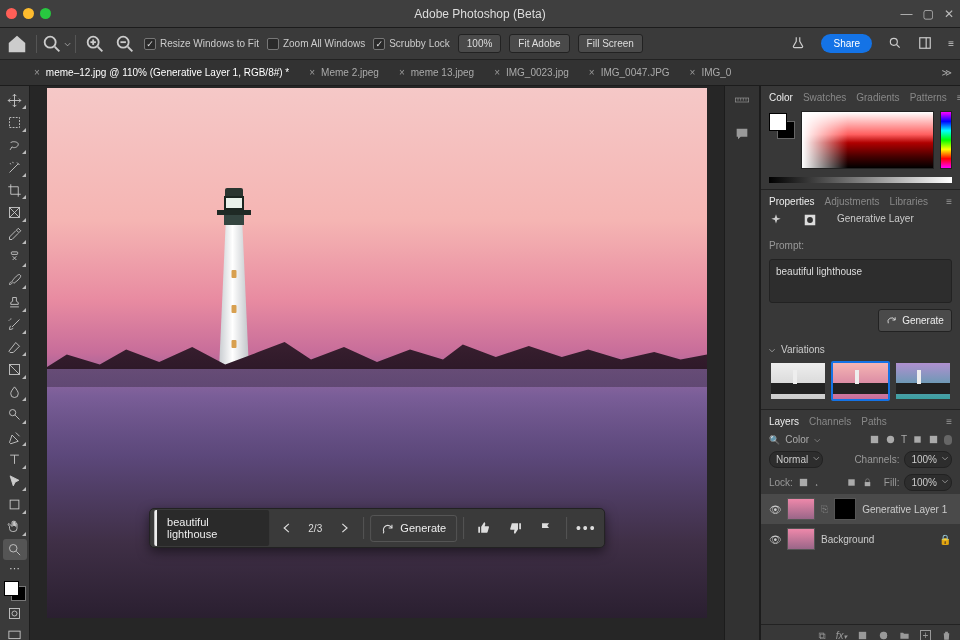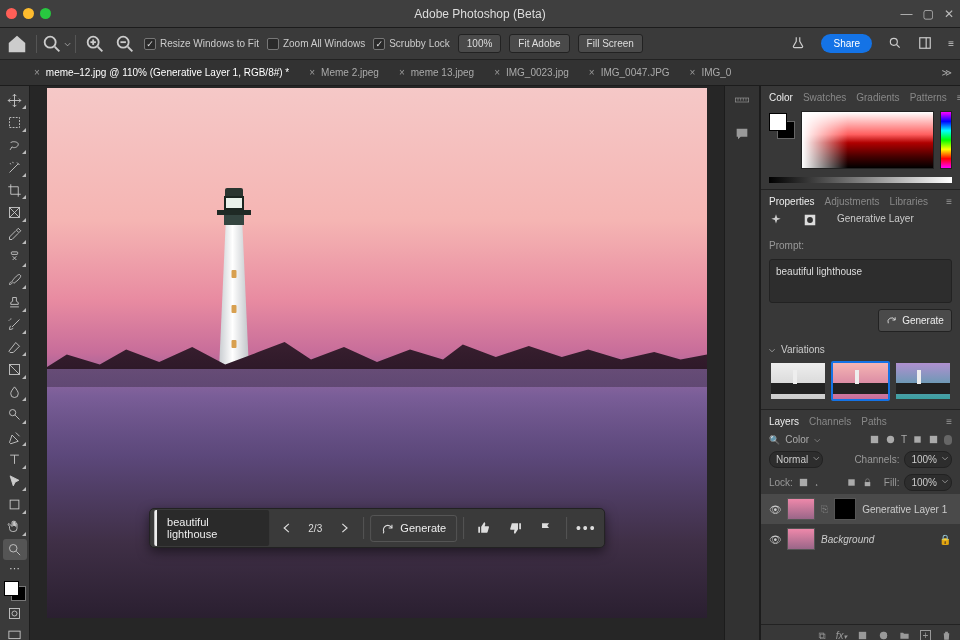--- a/index.html
+++ b/index.html
@@ -556,21 +556,21 @@
           <div class="layer sel">
             <span class="eye">👁</span>
             <span class="thumb"></span>
             <span style="color:#888;font-size:9px">⎘</span>
             <span class="mask"></span>
             <span style="">Generative Layer 1</span>
           </div>
           <div class="layer">
             <span class="eye">👁</span>
             <span class="thumb"></span>
-            <span style="font-style:italic">Background</span>
+            <span style="">Background</span>
             <span style="margin-left:auto">🔒</span>
           </div>
         </div>
       <div class="lfoot">
         <span>⧉</span>
         <span style="font-style:italic">fx<span style="font-size:7px">▾</span></span>
         <svg viewBox="0 0 24 24">
             <rect x="4" y="4" width="16" height="16"></rect>
             <circle cx="12" cy="12" r="5"></circle>
           </svg>

